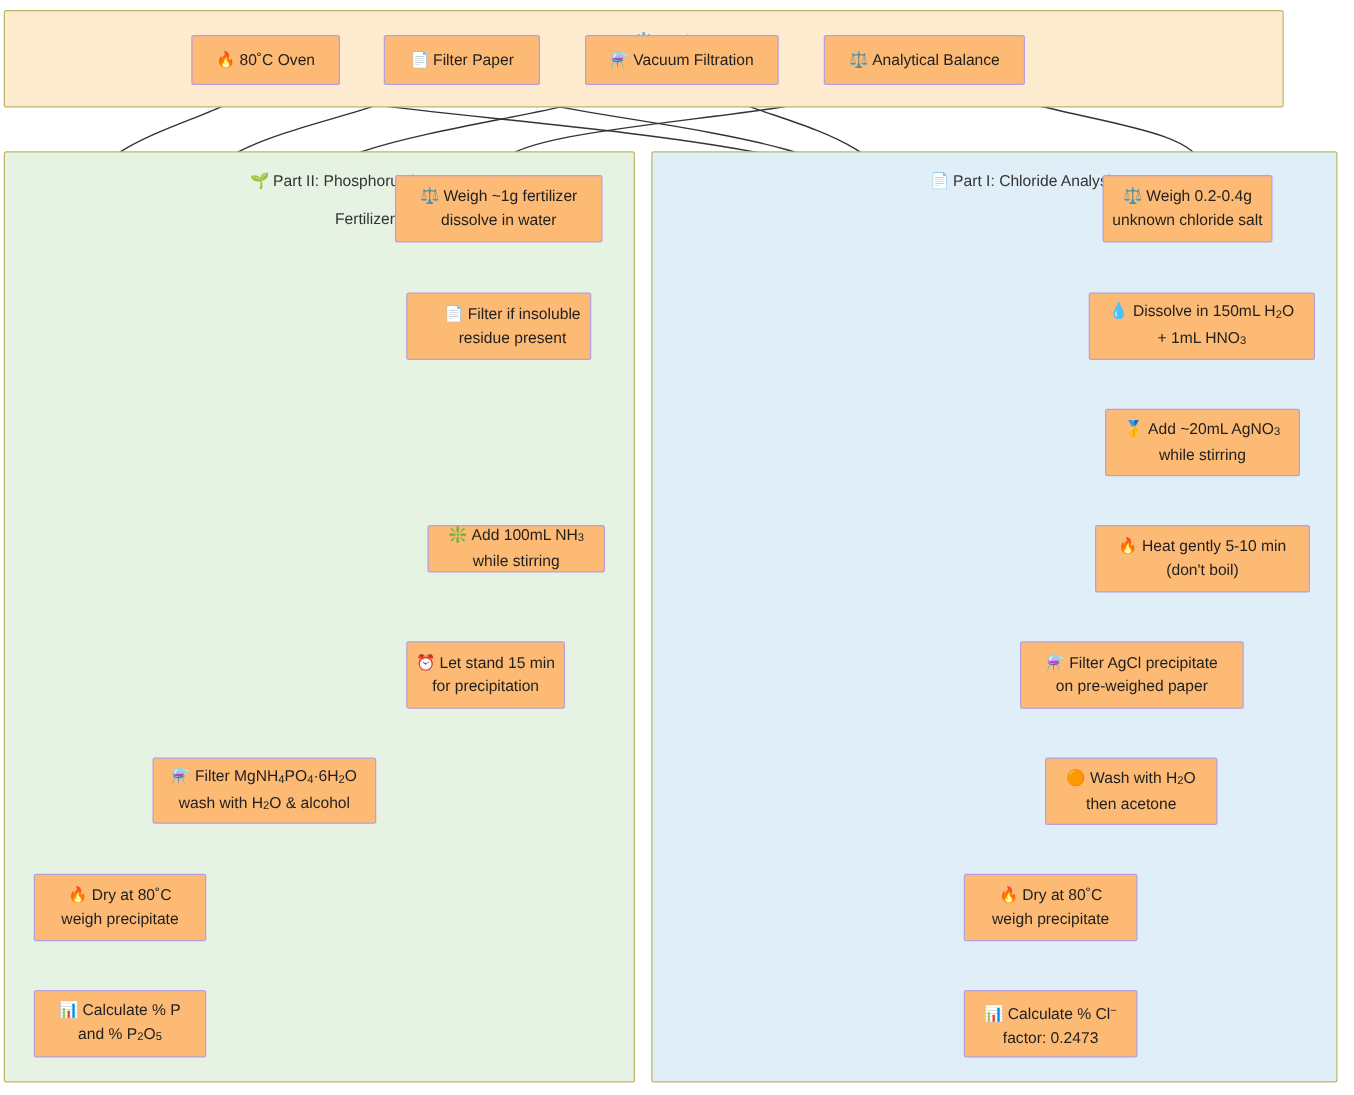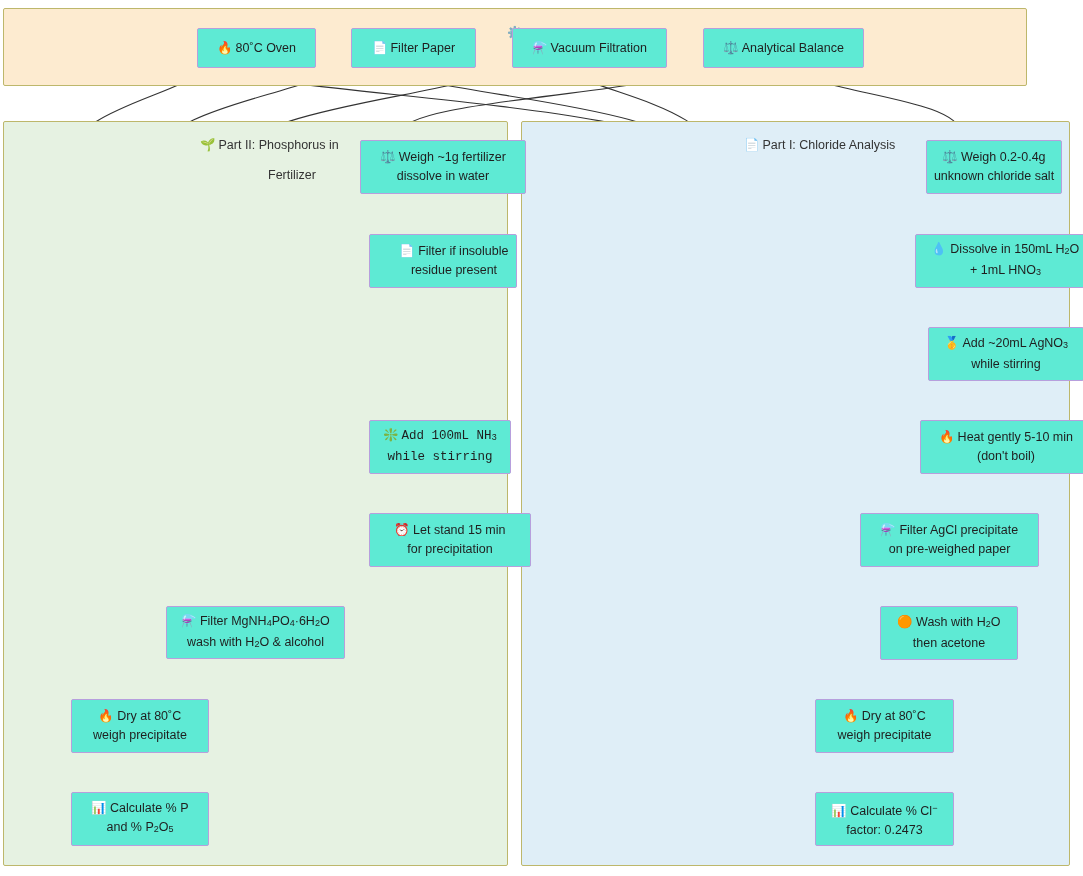--- a/index.html
+++ b/index.html
@@ -47,33 +47,32 @@
     position: absolute;
     font-size: 12.5px;
     color: #333333;
     white-space: pre;
     line-height: 15px;
     text-align: center;
   }
   .node {
     position: absolute;
     box-sizing: border-box;
-    background: #5eead4;
+    background: #fdba74;
     border: 1.2px solid #b79fdd;
     border-radius: 2px;
     display: flex;
     flex-direction: column;
     align-items: center;
     justify-content: center;
     font-size: 12.5px;
     color: #1f1f1f;
     line-height: 19px;
     text-align: center;
     padding: 0 6px;
-    margin-left: 44px;
   }
   .node .ln {
     white-space: nowrap;
   }
   .ico {
     display: inline-block;
     margin-right: 3px;
     font-size: 12.5px;
   }
   sub { font-size: 9px; vertical-align: -1px; }
@@ -165,26 +164,26 @@
     <div class="ln"><span class="ico">⚖️</span><span>Weigh ~1g fertilizer</span></div>
     <div class="ln">dissolve in water</div>
   </div>
 
   <div class="node" style="left:325px; top:234px; width:148px; height:54px;padding-left:28px;">
     <div class="ln"><span class="ico">📄</span><span>Filter if insoluble</span></div>
     <div class="ln">residue present</div>
   </div>
 
 
-  <div class="node" style="left:325px; top:420px; width:142px; height:54px;font-family:Liberation Mono, monospace;">
+  <div class="node" style="left:342px; top:420px; width:142px; height:38px;">
     <div class="ln"><span class="ico">❇️</span><span>Add 100mL NH</span><sub>3</sub></div>
     <div class="ln">while stirring</div>
   </div>
 
-  <div class="node" style="left:325px; top:513px; width:162px; height:54px;">
+  <div class="node" style="left:325px; top:513px; width:127px; height:54px;">
     <div class="ln"><span class="ico">⏰</span><span>Let stand 15 min</span></div>
     <div class="ln">for precipitation</div>
   </div>
 
   <div class="node" style="left:122px; top:606px; width:179px; height:53px;">
     <div class="ln"><span class="ico">⚗️</span><span>Filter MgNH<sub>4</sub>PO<sub>4</sub>·6H<sub>2</sub>O</span></div>
     <div class="ln">wash with H<sub>2</sub>O &amp; alcohol</div>
   </div>
 
   <div class="node" style="left:27px; top:699px; width:138px; height:54px;">

